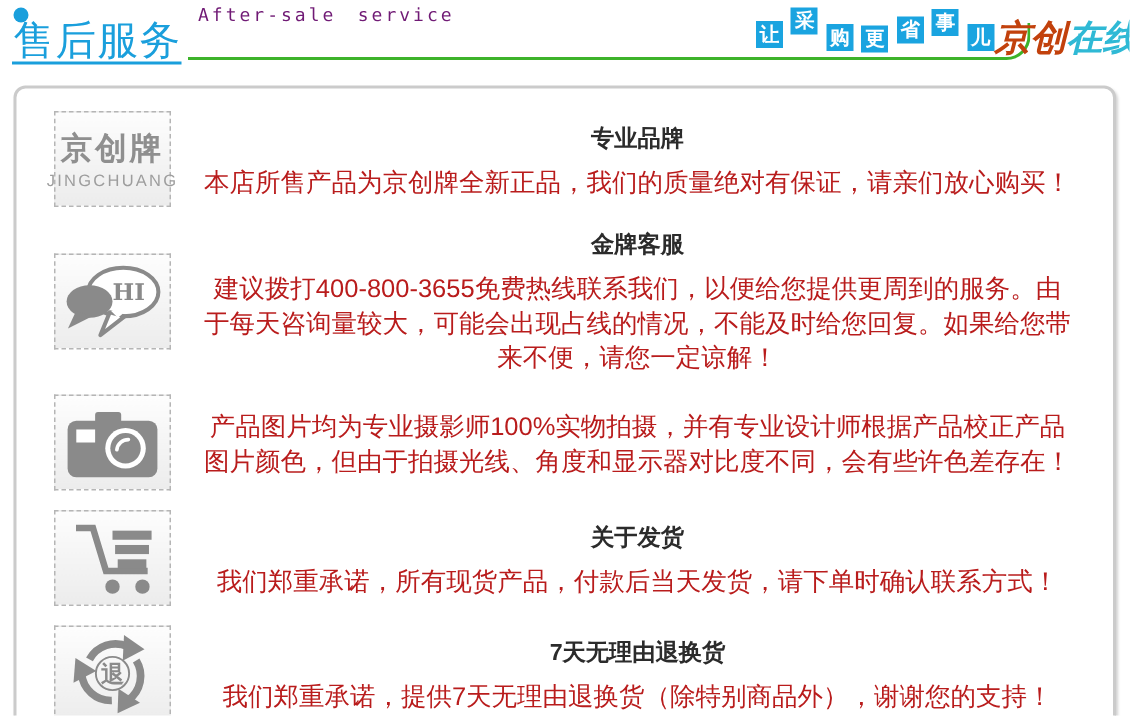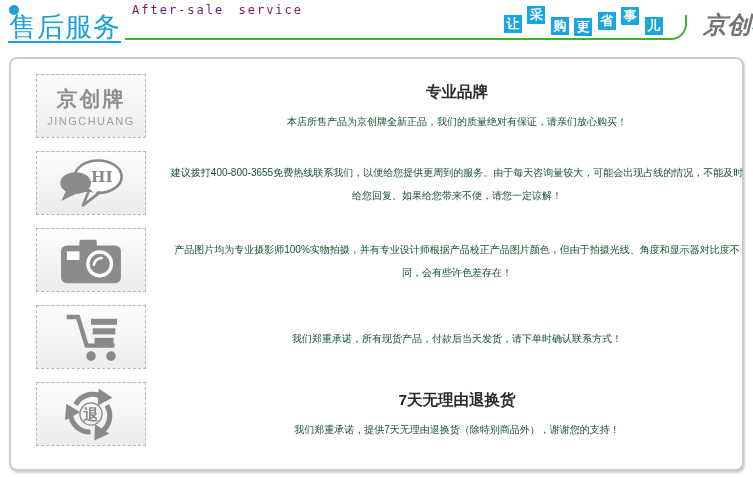--- a/index.html
+++ b/index.html
@@ -20,34 +20,34 @@
                 border-bottom:2px solid #3db32a; border-right:2px solid #3db32a;
                 border-bottom-right-radius:16px; z-index:0; }
   .slogan { position:absolute; left:504px; top:5px; z-index:2; white-space:nowrap; }
   .slogan span { display:inline-block; width:18px; height:18px; line-height:18px;
                  background:#1aa4e0; color:#fff; font-size:13px; font-weight:bold;
                  text-align:center; margin-right:1px; position:relative; }
   .slogan .b0{top:9px}.slogan .b1{top:0}.slogan .b2{top:11px}.slogan .b3{top:12px}
   .slogan .b4{top:6px}.slogan .b5{top:1px}.slogan .b6{top:11px}
   .logo { position:absolute; left:663px; top:9px; font-size:24px; font-weight:bold;
           font-style:italic; font-family:"DejaVu Serif", serif; z-index:2; white-space:nowrap; }
-  .logo .g { color:#737373;padding-left:40px; } .logo .c { color:#2fb9d5; }
+  .logo .g { color:#c2410c; } .logo .c { color:#2fb9d5; }
 
   
   .panel { position:relative; margin:2px 9px 0 9px; width:735px; min-height:410px;
            background:#fff; border:2px solid #cbcbcb; border-radius:8px;
            box-shadow:1px 2px 2px rgba(0,0,0,.18); padding:15px 0 10px 25px; }
   .row { display:flex; align-items:center; margin-bottom:13px; }
-  .icon-box { flex:none; width:110px; height:64px; border:1px dashed #b5b5b5;
+  .icon-box { flex:none; width:78px; height:64px; border:1px dashed #b5b5b5;
               background:linear-gradient(180deg,#fdfdfd 0%,#ececec 100%);
               display:flex; flex-direction:column; align-items:center; justify-content:center;
               margin-right:21px; }
   .sec-text { padding-top:2px;text-align:center; }
   .sec-title { font-size:15.5px; font-weight:bold; color:#2b2b2b; margin-bottom:7px; }
-  .sec-body { font-size:10px; color:#14532d; line-height:23px; width:580px; }
+  .sec-body { font-size:17px; color:#b91c1c; line-height:23px; width:580px; }
 
   .brand-name { font-size:21px; font-weight:bold; color:#8f8f8f; letter-spacing:2px; }
   .brand-sub  { font-size:11px; color:#9d9d9d; letter-spacing:1.5px; margin-top:2px;text-align:right; }
   .gray { fill:#8a8a8a; }
 </style>
 </head>
 <body>
 
 <div class="hdr">
   <div class="hdr-dot"></div>
@@ -87,20 +87,21 @@
       <svg width="72" height="56" viewBox="0 0 80 62">
         <ellipse cx="48" cy="24" rx="26" ry="18" fill="#fff" stroke="#8a8a8a" stroke-width="3"></ellipse>
         <path d="M38,39 L31,56 L49,42 Z" fill="#fff" stroke="#8a8a8a" stroke-width="3" stroke-linejoin="round"></path>
         <path d="M39,38 L50,38 L44,43 Z" fill="#fff"></path>
         <ellipse cx="23" cy="31" rx="17" ry="12" class="gray"></ellipse>
         <path d="M13,38 L7,51 L25,42 Z" class="gray"></path>
         <text x="52" y="30" text-anchor="middle" font-family="DejaVu Serif, serif" font-size="17" font-weight="bold" fill="#8a8a8a">HI</text>
       </svg>
     </div>
     <div class="sec-text">
+      <div class="sec-title">金牌客服</div>
       <div class="sec-body">建议拨打400-800-3655免费热线联系我们，以便给您提供更周到的服务。由于每天咨询量较大，可能会出现占线的情况，不能及时给您回复。如果给您带来不便，请您一定谅解！</div>
     </div>
   </div>
 
   <div class="row">
     <div class="icon-box">
       <svg width="70" height="56" viewBox="0 0 72 58">
         <rect x="24" y="8" width="18" height="10" rx="2" class="gray"></rect>
         <rect x="5" y="14" width="62" height="39" rx="6" class="gray"></rect>
         <rect x="11" y="20" width="13" height="9" fill="#fff"></rect>
@@ -119,20 +120,21 @@
       <svg width="66" height="54" viewBox="0 0 76 62">
         <path d="M10,8 h13 l10,33 h32" fill="none" stroke="#8a8a8a" stroke-width="5"></path>
         <rect x="38" y="10" width="30" height="7" class="gray"></rect>
         <rect x="40" y="21" width="26" height="7" class="gray"></rect>
         <rect x="42" y="32" width="22" height="7" class="gray"></rect>
         <circle cx="38" cy="53" r="5.5" class="gray"></circle>
         <circle cx="61" cy="53" r="5.5" class="gray"></circle>
       </svg>
     </div>
     <div class="sec-text">
+      <div class="sec-title">关于发货</div>
       <div class="sec-body">我们郑重承诺，所有现货产品，付款后当天发货，请下单时确认联系方式！</div>
     </div>
   </div>
 
   <div class="row">
     <div class="icon-box">
       <svg width="62" height="58" viewBox="0 0 72 68">
         <g id="retseg">
           <path d="M18,23 A23,23 0 0 1 48,13" fill="none" stroke="#8a8a8a" stroke-width="6"></path>
           <polygon points="45,4 61,15 44,24" class="gray"></polygon>

